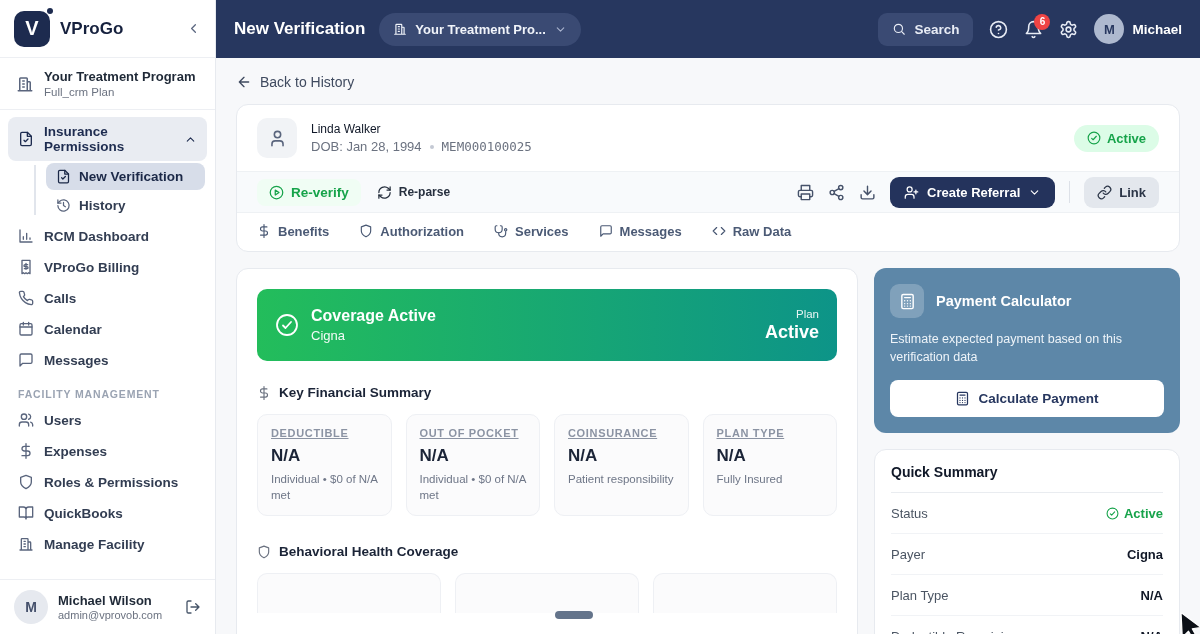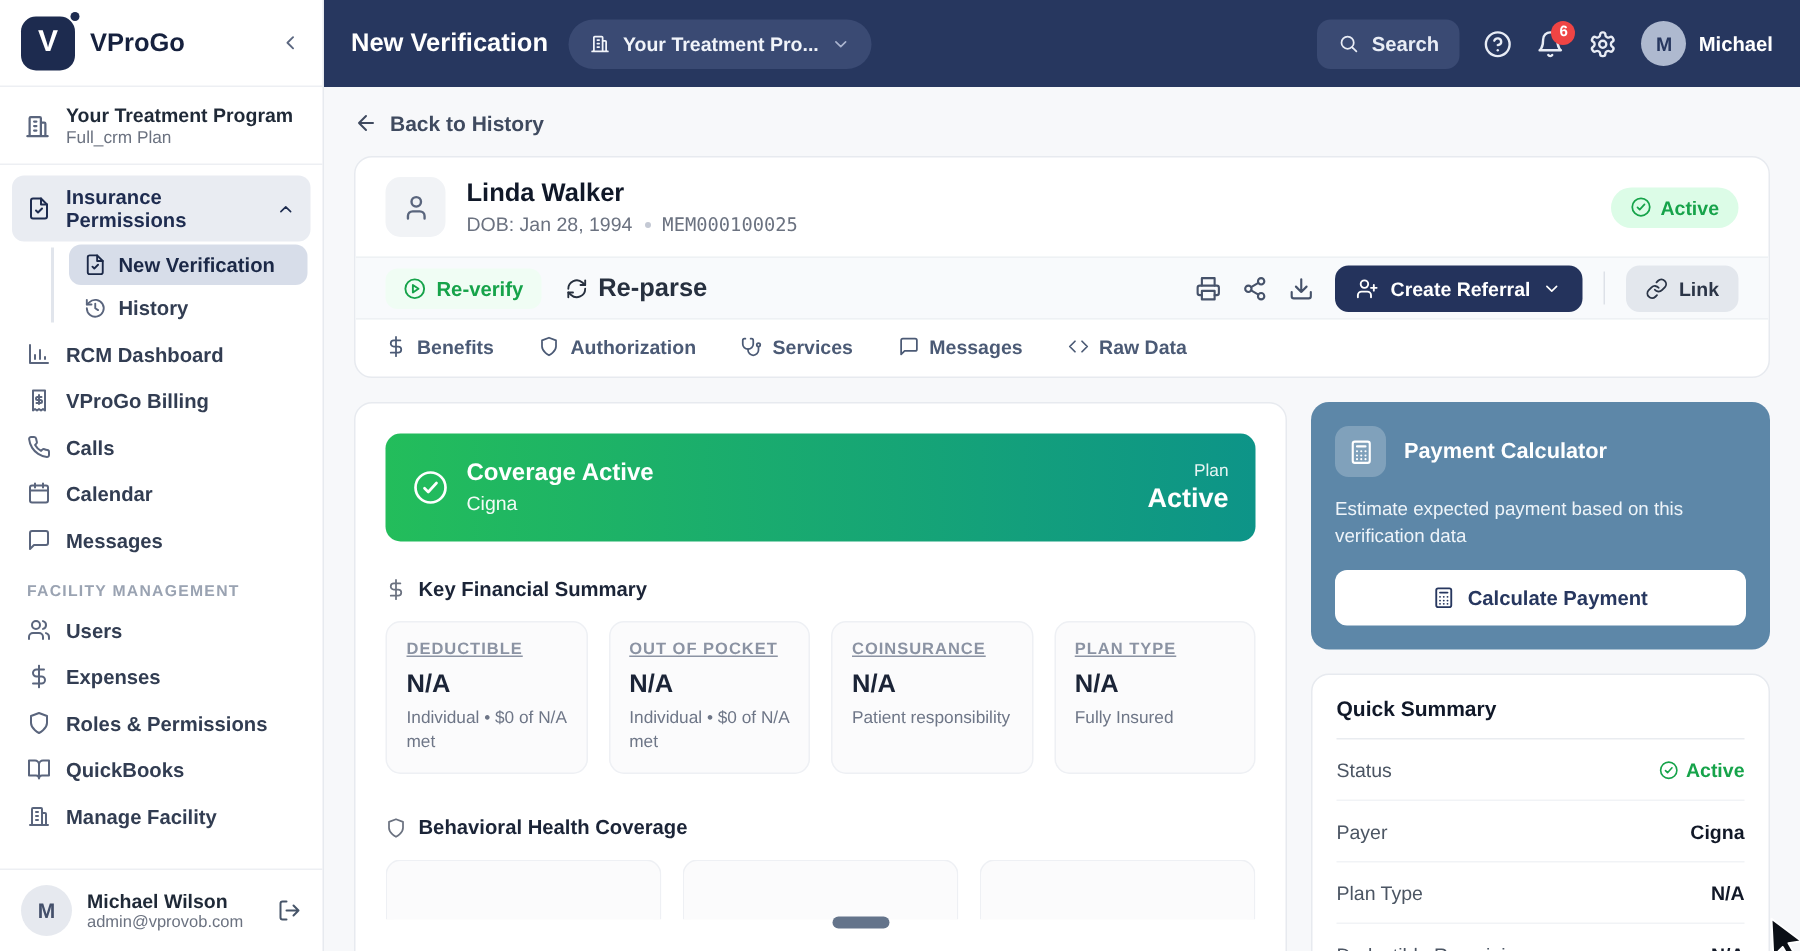--- a/index.html
+++ b/index.html
@@ -45,33 +45,33 @@
   .tb-right { margin-left:auto; display:flex; align-items:center; gap:16px; }
   .tb-search { display:flex; align-items:center; gap:8px; background:#3a4a73; border-radius:9px; height:33px; padding:0 14px; color:#e8ecf5; font-size:13.5px; font-weight:600; }
   .tb-icon { color:#e8ecf5; position:relative; }
   .badge { position:absolute; top:-6px; right:-7px; min-width:16px; height:16px; background:#ef4444; border-radius:8px; color:#fff; font-size:10px; font-weight:bold; display:flex; align-items:center; justify-content:center; padding:0 4px; }
   .tb-user { display:flex; align-items:center; gap:8px; }
   .tb-avatar { width:30px; height:30px; border-radius:50%; background:#aeb9cf; color:#27375f; font-size:13px; font-weight:bold; display:flex; align-items:center; justify-content:center; }
   .tb-username { color:#ffffff; font-size:13.5px; font-weight:600; }
 
   
   .main { position:absolute; left:216px; top:58px; width:984px; height:576px; padding:0 20px; }
-  .back-link { display:flex; align-items:center; gap:8px; color:#3f4a5f; font-size:14px; font-weight:700; margin:16px 0 14px; }
+  .back-link { display:flex; align-items:center; gap:8px; color:#3f4a5f; font-size:14px; font-weight:400; margin:16px 0 14px; }
 
   .patient-card { background:#ffffff; border:1px solid #e7eaef; border-radius:12px; overflow:hidden; }
   .p-row { display:flex; align-items:center; padding:13px 20px; }
   .p-avatar { width:40px; height:40px; border-radius:10px; background:#f1f3f6; color:#5a657d; display:flex; align-items:center; justify-content:center; margin-right:14px; }
-  .p-name { font-size:17px; font-weight:bold; color:#101828; }
+  .p-name { font-size:12px; font-weight:normal; color:#101828; }
   .p-meta { display:flex; align-items:center; gap:8px; font-size:13px; color:#6b7280; margin-top:3px; }
   .p-meta .mono { font-family:"DejaVu Sans Mono", monospace; font-size:12.5px; color:#6b7280; }
   .p-meta .dotsep { width:4px; height:4px; border-radius:50%; background:#c4c9d4; }
   .status-pill { margin-left:auto; display:flex; align-items:center; gap:6px; background:#dcfce7; color:#16a34a; font-size:13px; font-weight:bold; border-radius:16px; padding:6px 13px; }
   .action-row { display:flex; align-items:center; background:#f8fafc; border-top:1px solid #eef1f4; border-bottom:1px solid #eef1f4; padding:6px 20px; gap:16px; height:42px; }
   .reverify { display:flex; align-items:center; gap:7px; background:#f0fdf4; color:#16a34a; font-size:13.5px; font-weight:bold; border-radius:8px; padding:6px 12px; }
-  .reparse { display:flex; align-items:center; gap:7px; color:#27303f; font-size:17px; font-weight:600; }
+  .reparse { display:flex; align-items:center; gap:7px; color:#27303f; font-size:12px; font-weight:600; }
   .act-right { margin-left:auto; display:flex; align-items:center; gap:14px; }
   .ghost-ic { color:#46526a; }
   .btn-navy { display:flex; align-items:center; gap:8px; background:#24335c; color:#fff; font-size:13px; font-weight:bold; border-radius:9px; padding:8px 14px; }
   .vdiv { width:1px; height:22px; background:#dde1e8; }
   .btn-link { display:flex; align-items:center; gap:7px; background:#e3e7ed; color:#2b3547; font-size:13px; font-weight:bold; border-radius:9px; padding:8px 13px; }
   .tabs { display:flex; align-items:stretch; gap:30px; padding:0 20px; height:38px; }
   .tab { display:flex; align-items:center; gap:7px; font-size:13px; font-weight:600; color:#4b5a75; border-bottom:2px solid transparent; }
   .tab.active { color:#24335c; font-weight:bold; border-bottom-color:#24335c; }
 
   .columns { display:flex; gap:16px; margin-top:16px; align-items:flex-start; }

